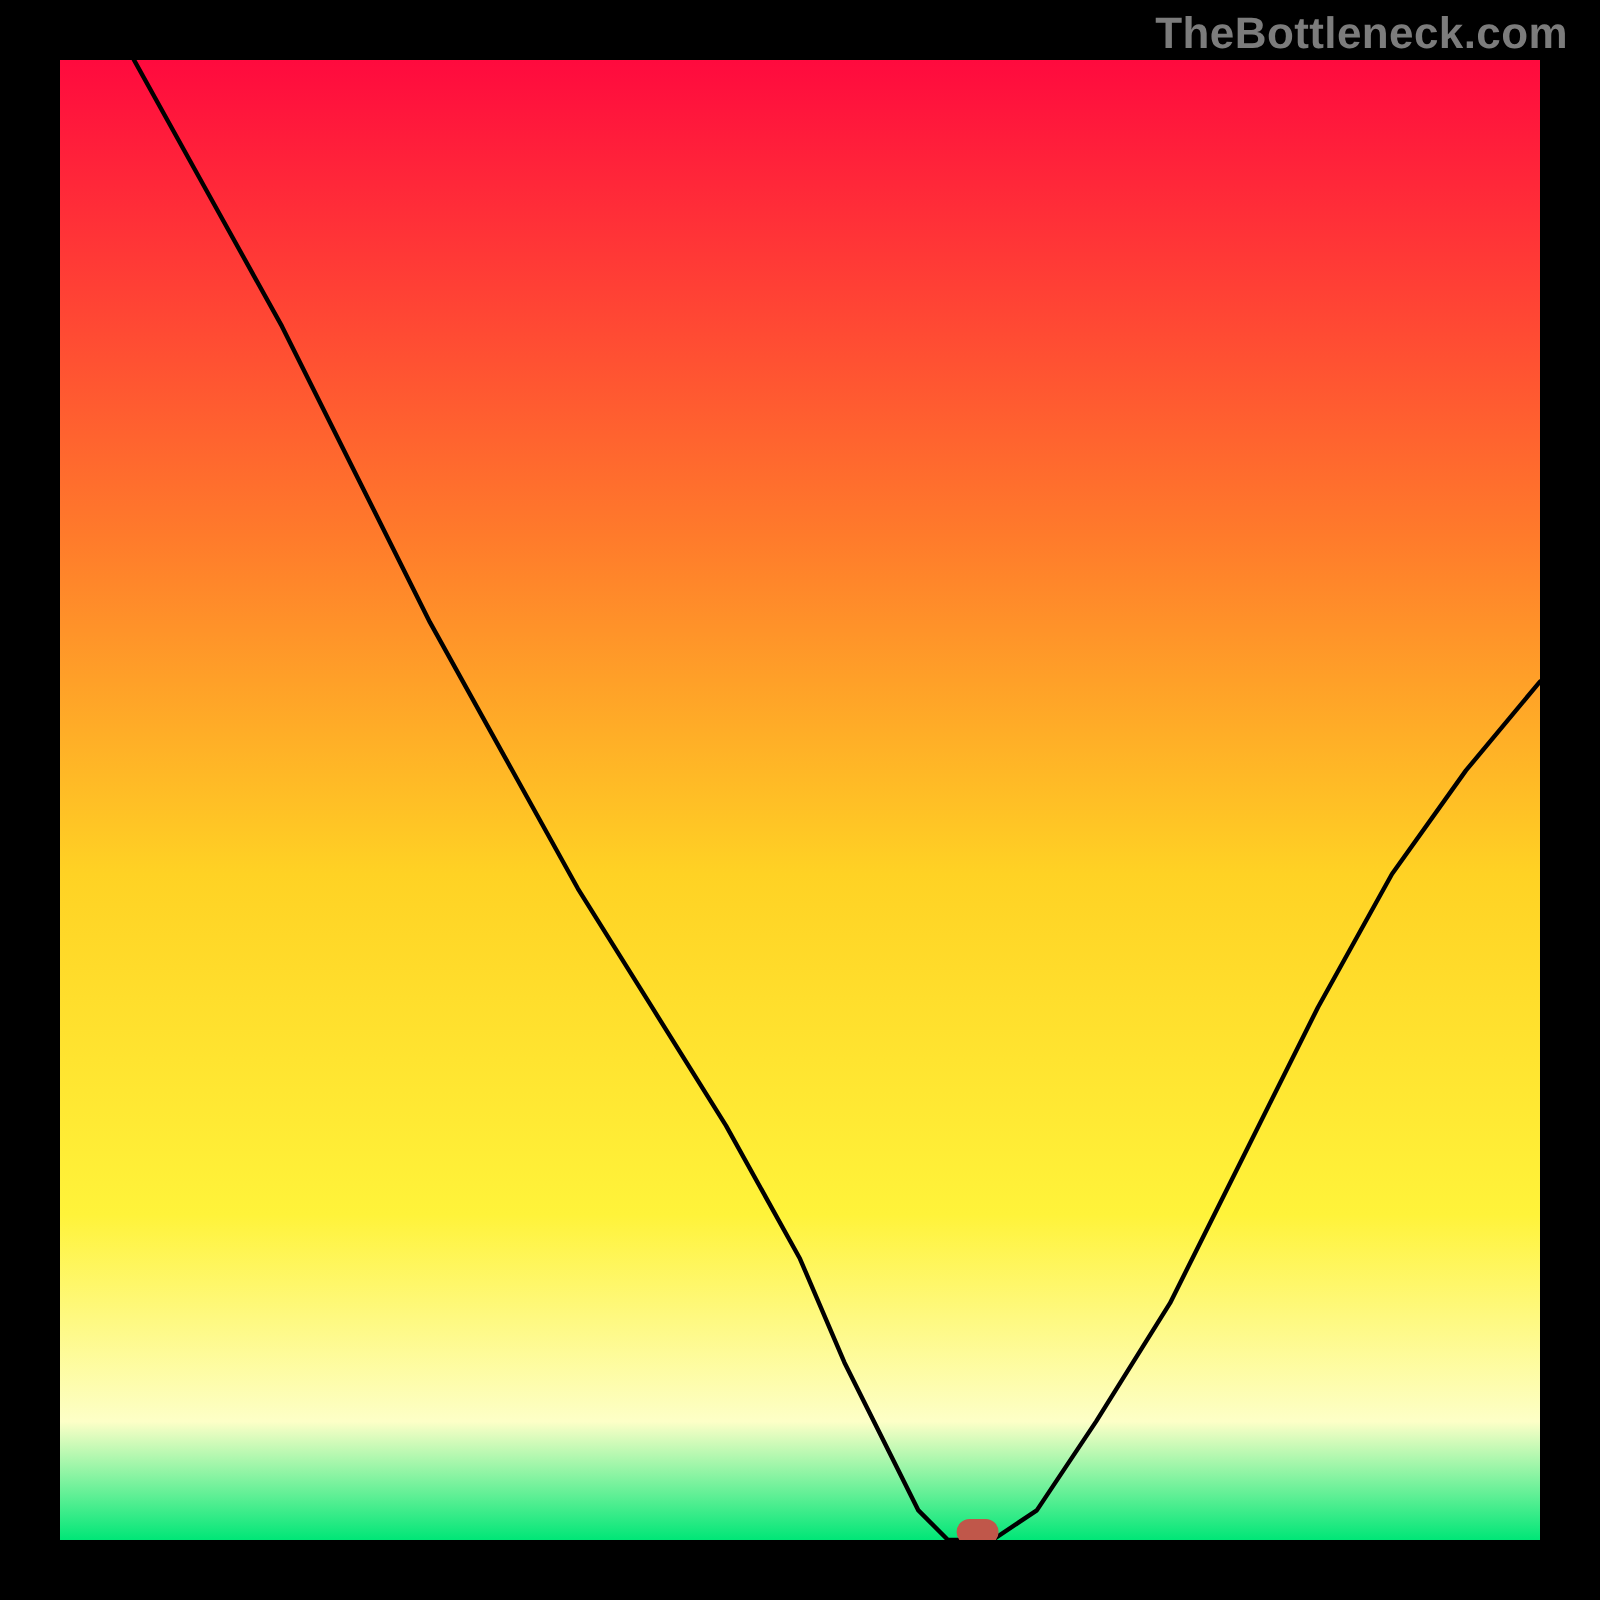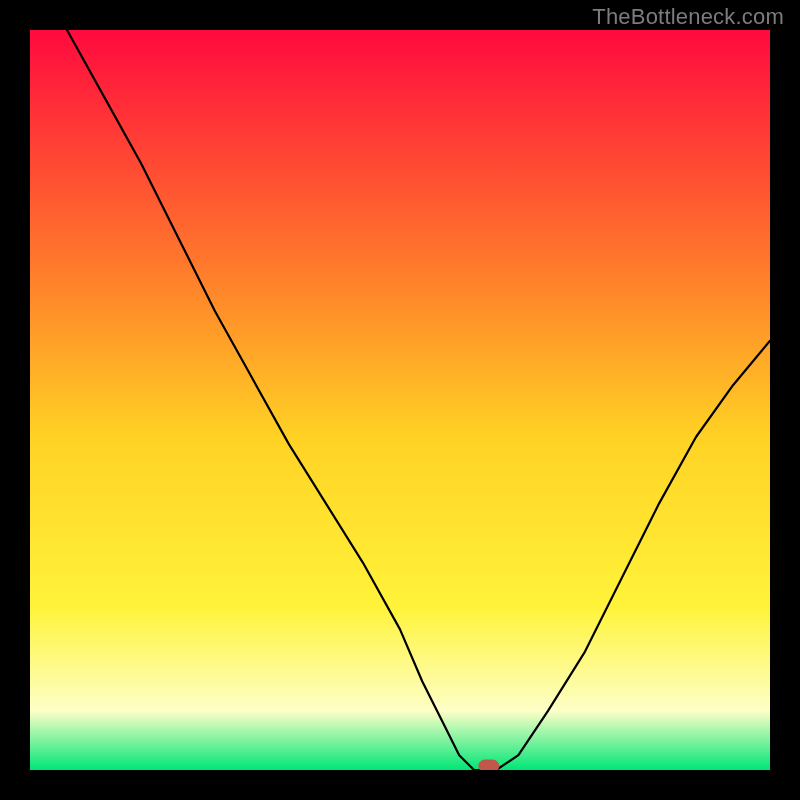--- a/index.html
+++ b/index.html
@@ -18,21 +18,21 @@
     width: 800px;
     height: 800px;
     background: #000;
   }
   .watermark {
     position: absolute;
     top: 4px;
     right: 16px;
     color: #7c7c7c;
     font-size: 22px;
-    font-weight: 400;
+    font-weight: 700;
     letter-spacing: 0.2px;
     z-index: 5;
   }
   .plot-area {
     position: absolute;
     left: 30px;
     top: 30px;
     width: 740px;
     height: 740px;
   }

